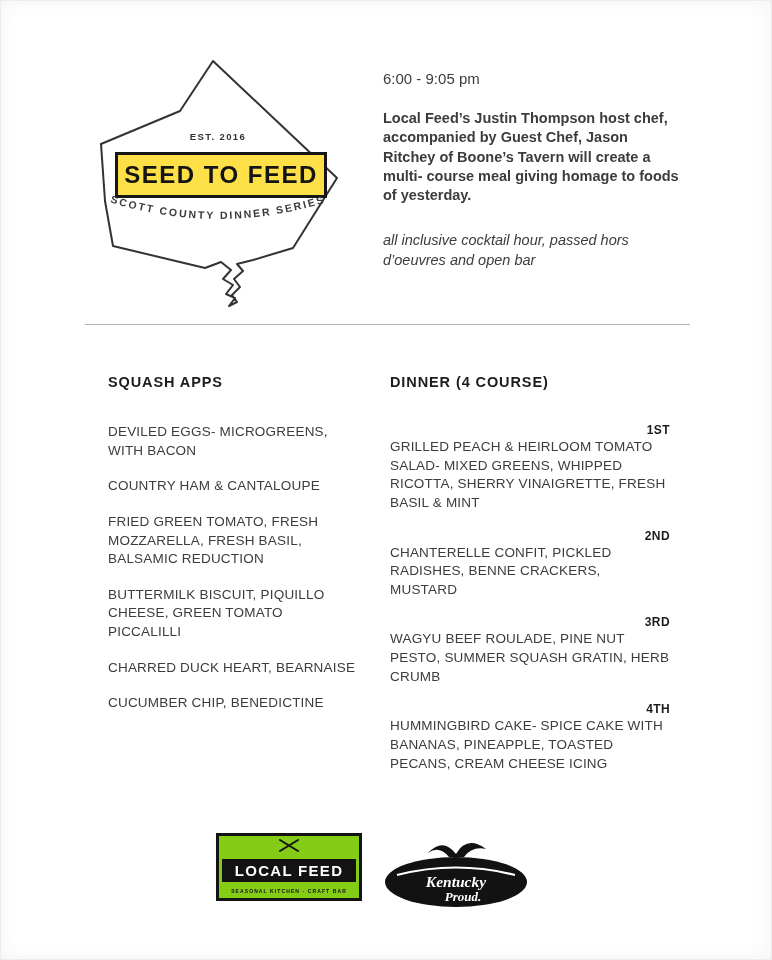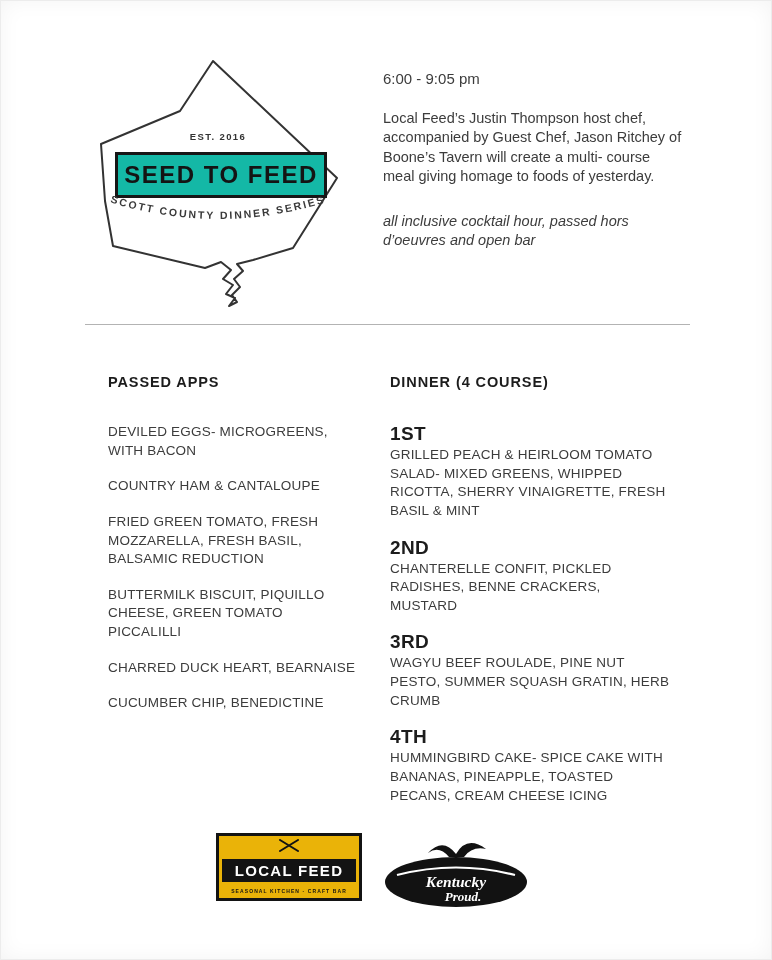--- a/index.html
+++ b/index.html
@@ -10,48 +10,48 @@
 
   
   .logo-wrap { position:absolute; left:85px; top:36px; width:266px; height:276px; }
   .county-svg { position:absolute; left:0; top:0; }
   .logo-est {
     position:absolute; top:95px; left:0; width:100%; text-align:center;
     font-size:9.5px; letter-spacing:1.4px; color:#333; font-weight:700;
   }
   .seed-box {
     position:absolute; top:116px; left:30px; width:206px;
-    border:3px solid #161616; background:#14b8a6; padding:6px 0;
+    border:3px solid #161616; background:#fde047; padding:6px 0;
     text-align:center; font-size:24px; font-weight:700; letter-spacing:1.5px; color:#141414;
   }
   .arc-svg { position:absolute; top:158px; left:8px; }
   .arc-svg text { font-family:"Liberation Sans", sans-serif; font-size:10.5px; letter-spacing:2px; fill:#3a3a3a; font-weight:700; }
 
   
   .event { position:absolute; left:383px; top:70px; width:302px; }
   .event-title { margin:0 0 21px 0; font-size:22px; font-weight:800; letter-spacing:1.2px; color:#101010; }
   .event-time  { margin:0 0 22px 0; font-size:15px; color:#3c3c3c; }
-  .event-desc  { margin:0 0 26px 0; font-size:14.5px; color:#3c3c3c; line-height:1.33; width:300px; }
+  .event-desc  { margin:0 0 26px 0; font-size:14.5px; color:#3c3c3c; line-height:1.33; width:300px;font-weight:bold; }
   .event-note  { margin:0; font-size:14.5px; color:#3c3c3c; line-height:1.33; width:255px;font-style:italic; }
 
   .divider { position:absolute; left:85px; top:324px; width:605px; border-top:1px solid #b3b3b3; }
 
   
   .col-left  { position:absolute; left:108px; top:374px; width:250px; }
   .col-right { position:absolute; left:390px; top:374px; width:280px; }
   .menu-heading { margin:0 0 33px 0; font-size:14.5px; font-weight:700; letter-spacing:0.9px; color:#1c1c1c; }
   .menu-item { margin:0 0 17px 0; font-size:13.5px; color:#3c3c3c; line-height:1.38; letter-spacing:0.2px; }
   .course { margin:0 0 16px 0; }
-  .course-label { font-size:19px; font-weight:700; color:#1c1c1c; letter-spacing:0.4px; margin-bottom:1px; }
+  .course-label { font-size:12px; font-weight:700; color:#1c1c1c; letter-spacing:0.4px; margin-bottom:1px;text-align:right; }
   .course-text { font-size:13.5px; color:#3c3c3c; line-height:1.38; letter-spacing:0.2px; }
 
   
   .lf {
     position:absolute; left:216px; top:833px; width:146px; height:68px; box-sizing:border-box;
-    border:3px solid #131313; background:#eab308; display:flex; flex-direction:column;
+    border:3px solid #131313; background:#84cc16; display:flex; flex-direction:column;
     align-items:center; justify-content:space-between; padding:3px 3px 4px 3px;
   }
   .lf-band { background:#131313; color:#fff; width:100%; text-align:center; font-weight:700; font-size:15px; letter-spacing:1.3px; padding:3px 0; }
   .lf-tag { font-size:5px; letter-spacing:1.1px; color:#131313; font-weight:700; white-space:nowrap; }
   .kp { position:absolute; left:383px; top:841px; width:146px; height:67px; }
   .kp text { font-family:"Liberation Serif", serif; font-style:italic; font-weight:bold; fill:#ffffff; }
 </style>
 </head>
 <body>
 
@@ -78,21 +78,21 @@
 
   <div class="event">
     <div class="event-time">6:00 - 9:05 pm</div>
     <p class="event-desc">Local Feed’s Justin Thompson host chef, accompanied by Guest Chef, Jason Ritchey of Boone’s Tavern will create a multi- course meal giving homage to foods of yesterday.</p>
     <p class="event-note">all inclusive cocktail hour, passed hors d’oeuvres and open bar</p>
   </div>
 
   <div class="divider"></div>
 
   <div class="col-left">
-    <h2 class="menu-heading">PASSED APPS</h2>
+    <h2 class="menu-heading">SQUASH APPS</h2>
     <p class="menu-item">DEVILED EGGS- MICROGREENS, WITH BACON</p>
     <p class="menu-item">COUNTRY HAM &amp; CANTALOUPE</p>
     <p class="menu-item">FRIED GREEN TOMATO, FRESH MOZZARELLA, FRESH BASIL, BALSAMIC REDUCTION</p>
     <p class="menu-item">BUTTERMILK BISCUIT, PIQUILLO CHEESE, GREEN TOMATO PICCALILLI</p>
     <p class="menu-item">CHARRED DUCK HEART, BEARNAISE</p>
     <p class="menu-item">CUCUMBER CHIP, BENEDICTINE</p>
   </div>
 
   <div class="col-right">
     <h2 class="menu-heading">DINNER (4 COURSE)</h2>

